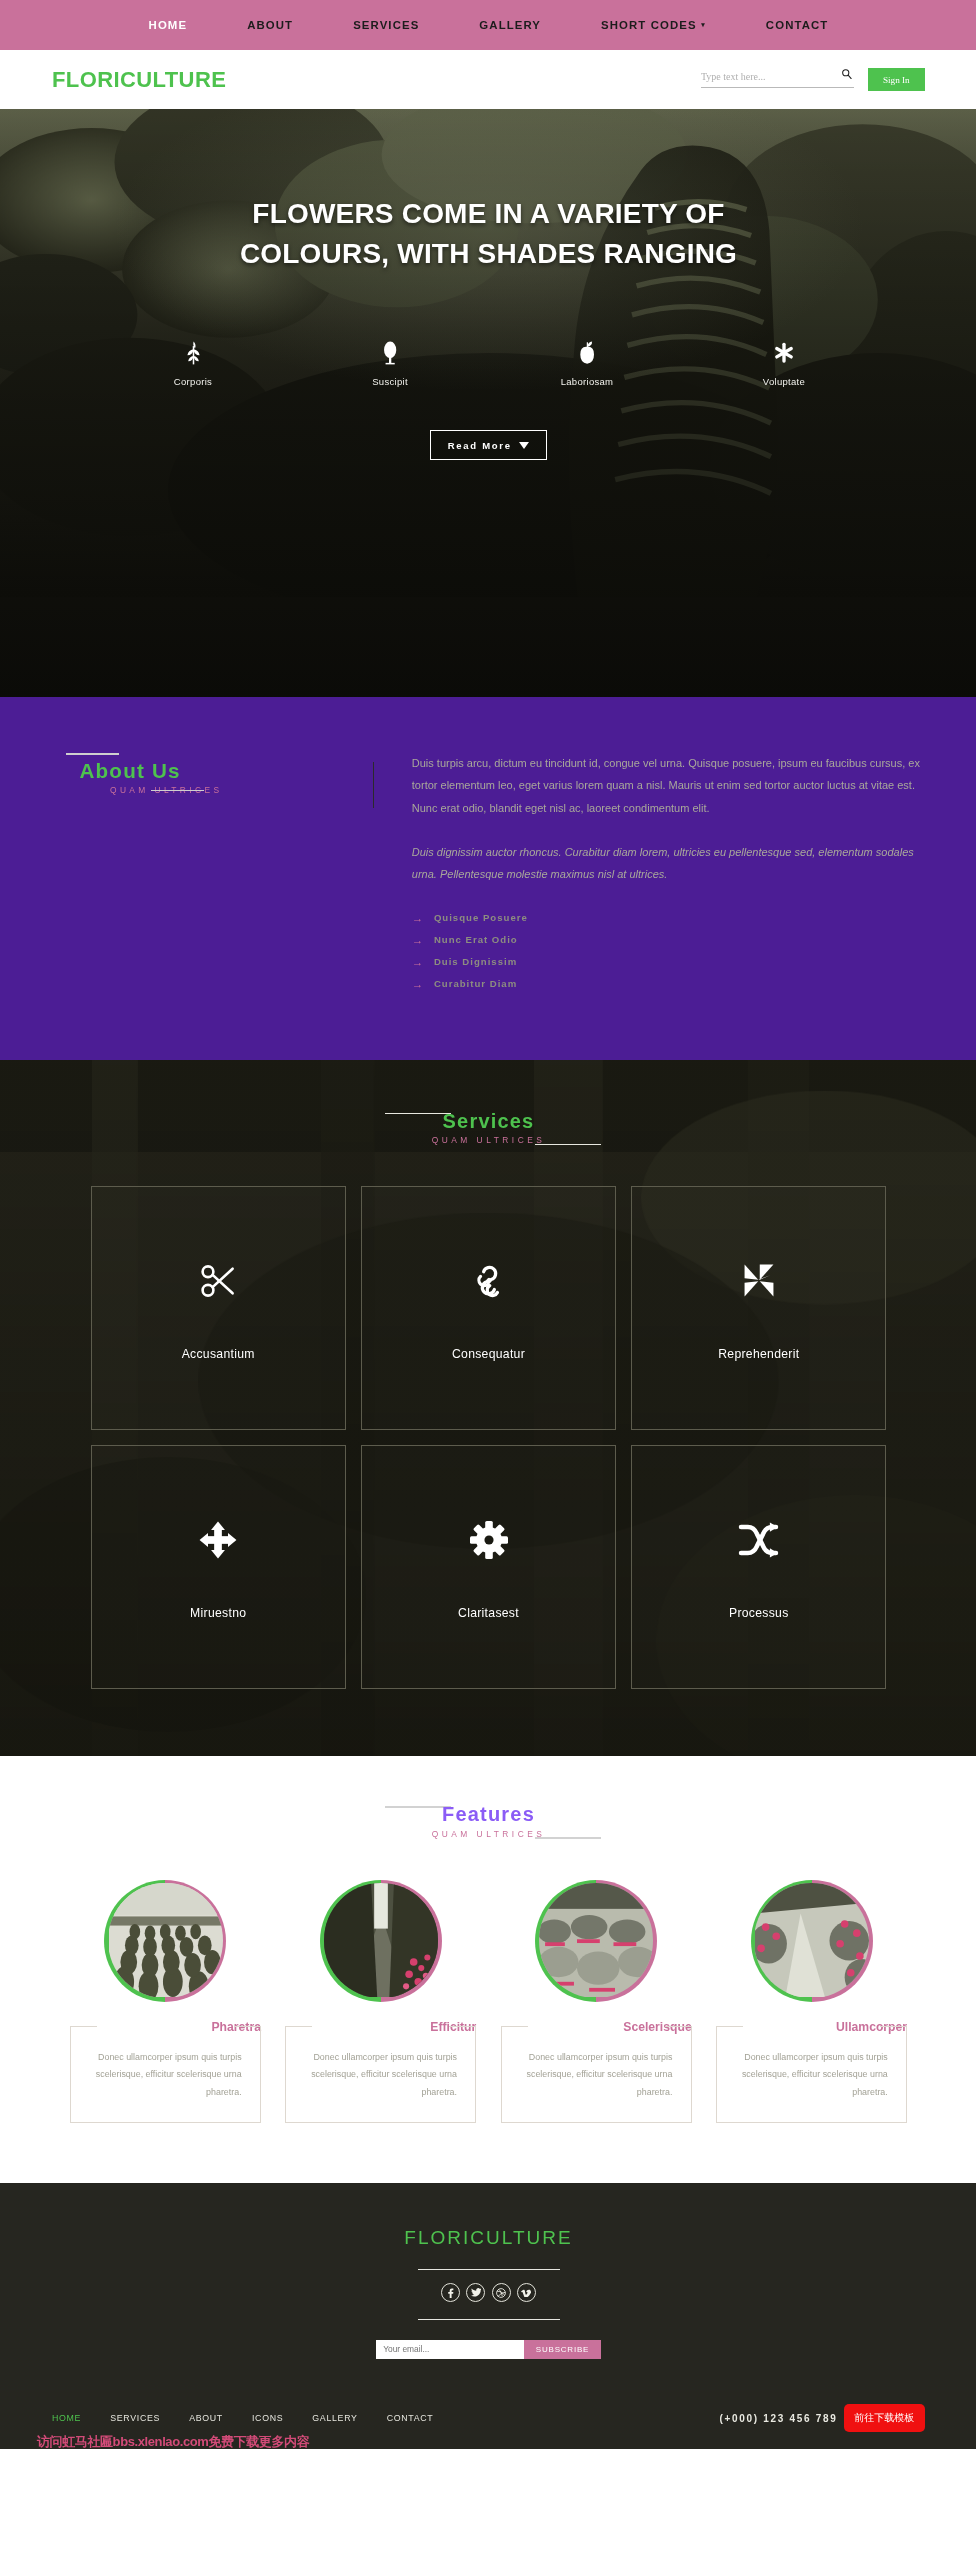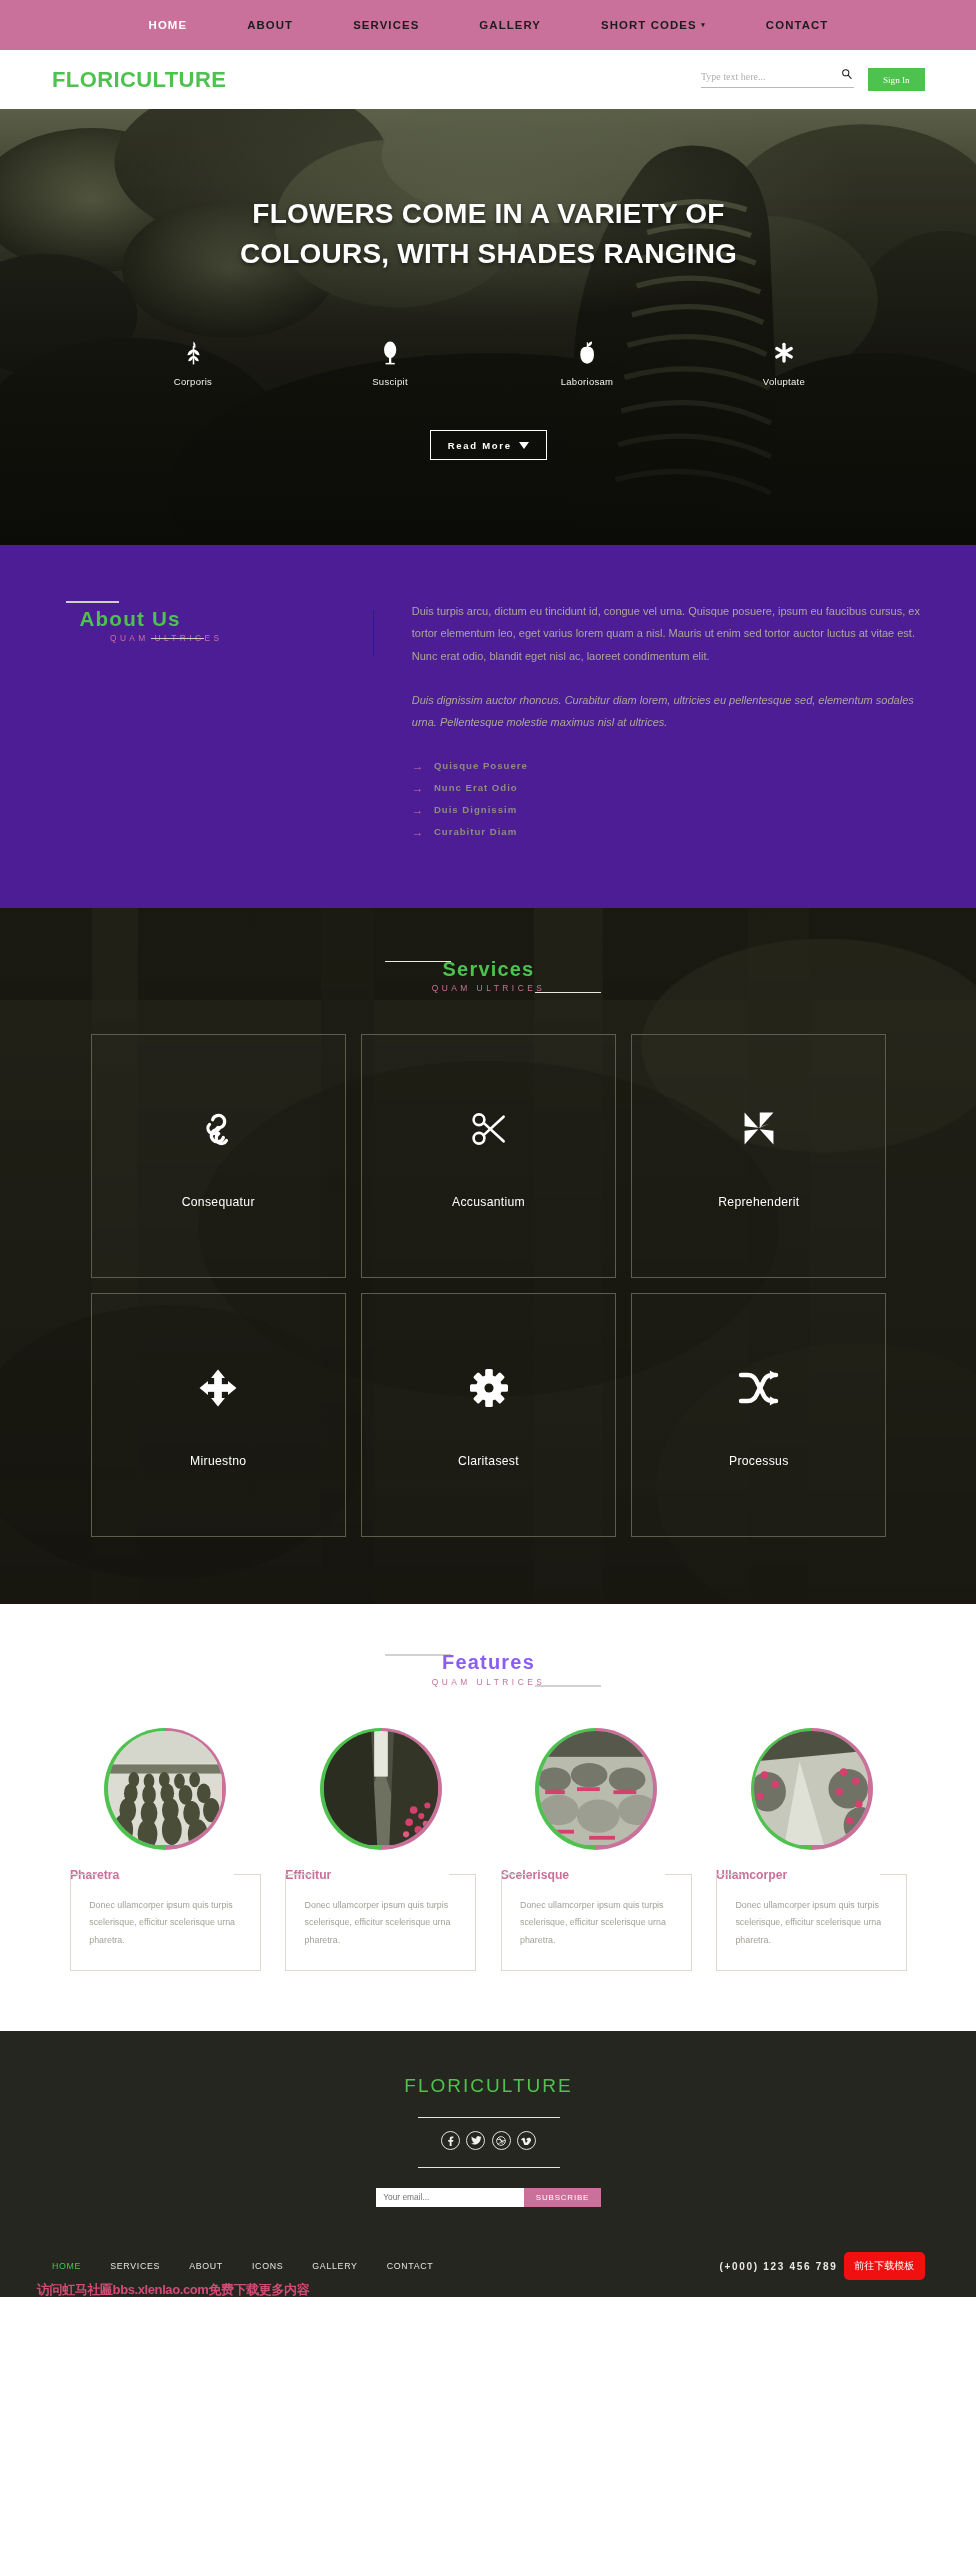--- a/index.html
+++ b/index.html
@@ -69,21 +69,21 @@
   .signin {
     background: #4ec24e; color: #fff;
     border: 0; padding: 6.9px 15.3px;
     font-size: 9.2px; cursor: pointer;
     font-family: Liberation Serif, serif;
   }
 
   
   .hero {
     position: relative;
-    height: 436px;
+    height: 588px;
     overflow: hidden;
     background: #201f18;
   }
   .hero-bg { position: absolute; inset: 0; }
   .hero-overlay {
     position: absolute; inset: 0;
     background:
       radial-gradient(ellipse 55% 40% at 50% 20%, rgba(120,126,100,.30), rgba(20,20,14,.0) 70%),
       linear-gradient(to bottom, rgba(32,32,22,.25) 0%, rgba(14,14,10,.70) 55%, rgba(10,10,7,.95) 100%);
   }
@@ -210,21 +210,21 @@
   }
 
   
   .features { background: #fff; padding: 47px 0 60px; }
   .features .dash { background: #d2d2d2; }
   .feat-grid {
     display: grid; grid-template-columns: repeat(4, 191px);
     justify-content: center; gap: 24.4px;
     margin-top: 40px;
   }
-  .feat-col { text-align: left; }
+  .feat-col { text-align: right; }
   .feat-circle {
     width: 122px; height: 122px; border-radius: 50%;
     margin: 0 auto;
     position: relative;
     padding: 3.8px;
     background: linear-gradient(to right, #4ec24e 0 50%, #c9719b 50% 100%);
     cursor: pointer;
   }
   .feat-photo { width: 100%; height: 100%; border-radius: 50%; overflow: hidden; }
   .feat-title {
@@ -520,40 +520,40 @@
       <span class="dash top"></span>
       <div class="sec-title">Services</div>
       <span class="dash bot"></span>
       <div class="sec-sub">QUAM ULTRICES</div>
     </div>
   </div>
   <div class="svc-grid">
 
     <div class="svc-card">
       <div class="svc-icon">
+        <svg width="40" height="40" viewBox="0 0 52 52" fill="none" stroke="#fff" stroke-width="3.4" stroke-linecap="round">
+          <circle cx="13" cy="14" r="7"></circle>
+            <circle cx="13" cy="38" r="7"></circle>
+          <line x1="19" y1="18" x2="45" y2="42"></line>
+            <line x1="19" y1="34" x2="45" y2="10"></line>
+        </svg>
+      </div>
+      <div class="svc-label">Accusantium</div>
+    </div>
+
+    <div class="svc-card">
+      <div class="svc-icon">
         <svg width="40" height="40" viewBox="0 0 52 52" fill="none" stroke="#fff" stroke-width="4.2" stroke-linecap="round">
           <path d="M19 14 a8 8 0 1 1 10 10 l-3 3"></path>
           <path d="M26 24 l-3 3 a8 8 0 1 0 10 10"></path>
           <path d="M15 20 a7 7 0 1 0 10 10"></path>
           <path d="M27 32 a7 7 0 1 0 10 9"></path>
         </svg>
       </div>
       <div class="svc-label">Consequatur</div>
-    </div>
-
-    <div class="svc-card">
-      <div class="svc-icon">
-        <svg width="40" height="40" viewBox="0 0 52 52" fill="none" stroke="#fff" stroke-width="3.4" stroke-linecap="round">
-          <circle cx="13" cy="14" r="7"></circle>
-            <circle cx="13" cy="38" r="7"></circle>
-          <line x1="19" y1="18" x2="45" y2="42"></line>
-            <line x1="19" y1="34" x2="45" y2="10"></line>
-        </svg>
-      </div>
-      <div class="svc-label">Accusantium</div>
     </div>
 
     <div class="svc-card">
       <div class="svc-icon">
         <svg width="38" height="41" viewBox="0 0 50 54" fill="#fff">
           <path d="M24 26 L6 6 L6 24 Z"></path>
           <path d="M26 26 L44 6 L26 6 Z"></path>
           <path d="M24 28 L6 48 L6 30 Z"></path>
           <path d="M26 28 L44 48 L44 30 Z"></path>
           <path d="M24 26 L40 20 L26 26 Z"></path>

